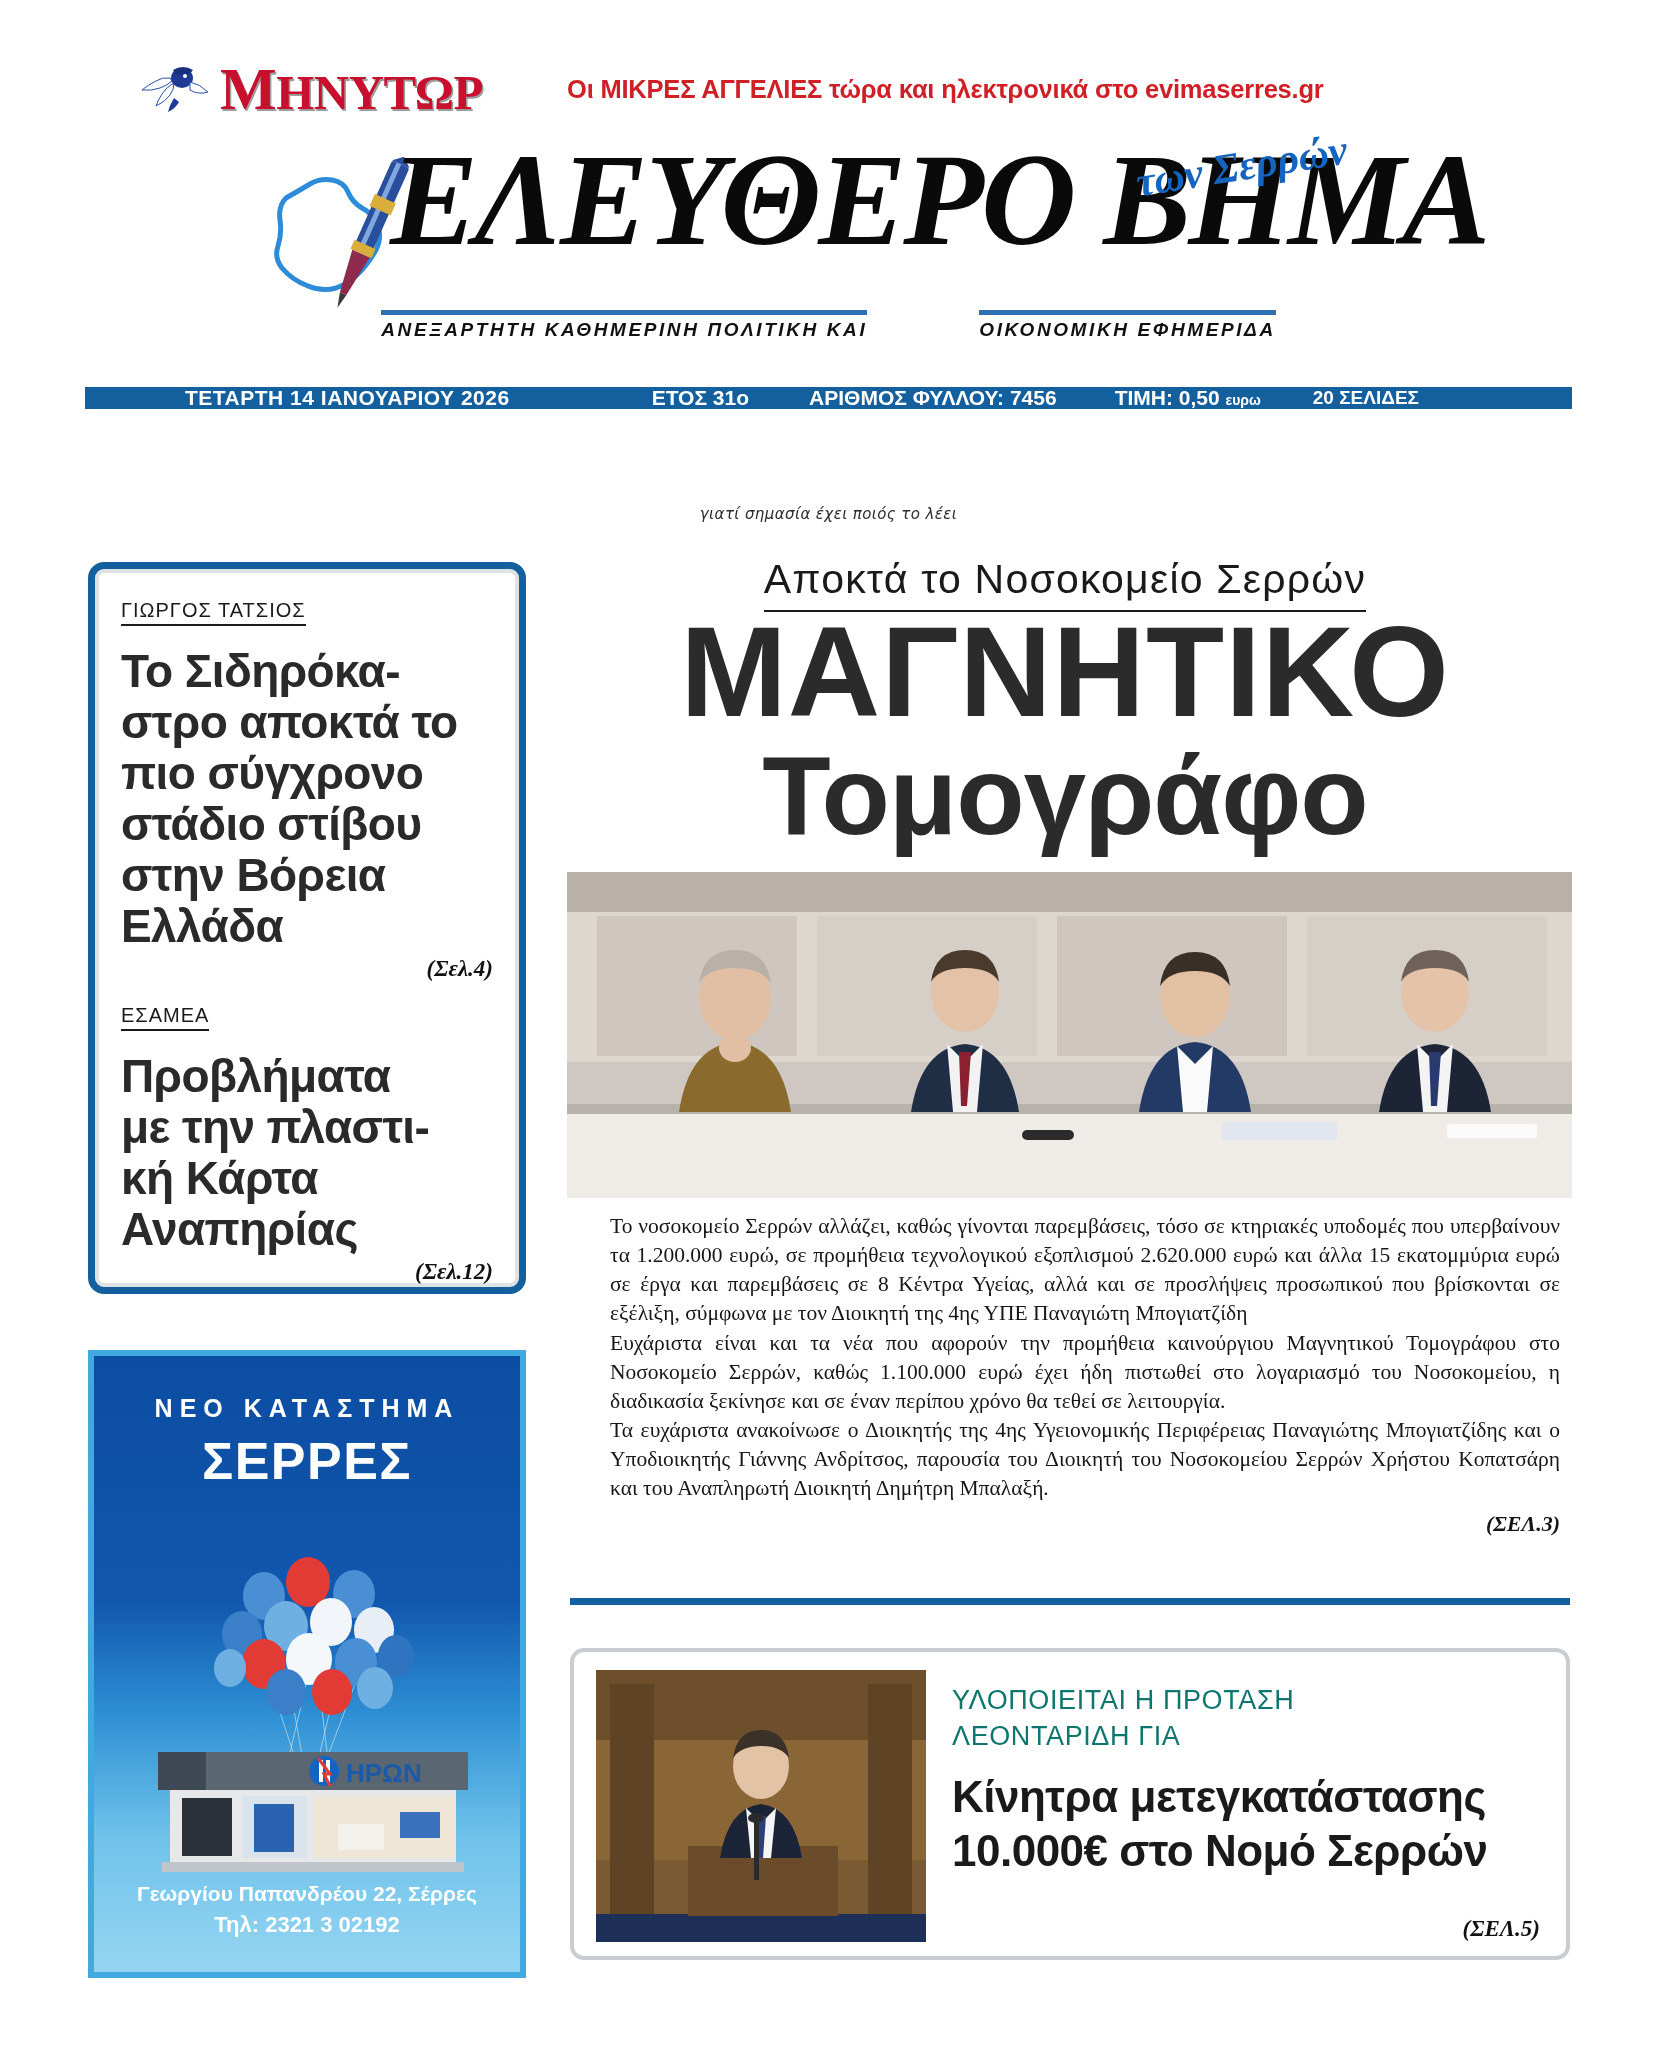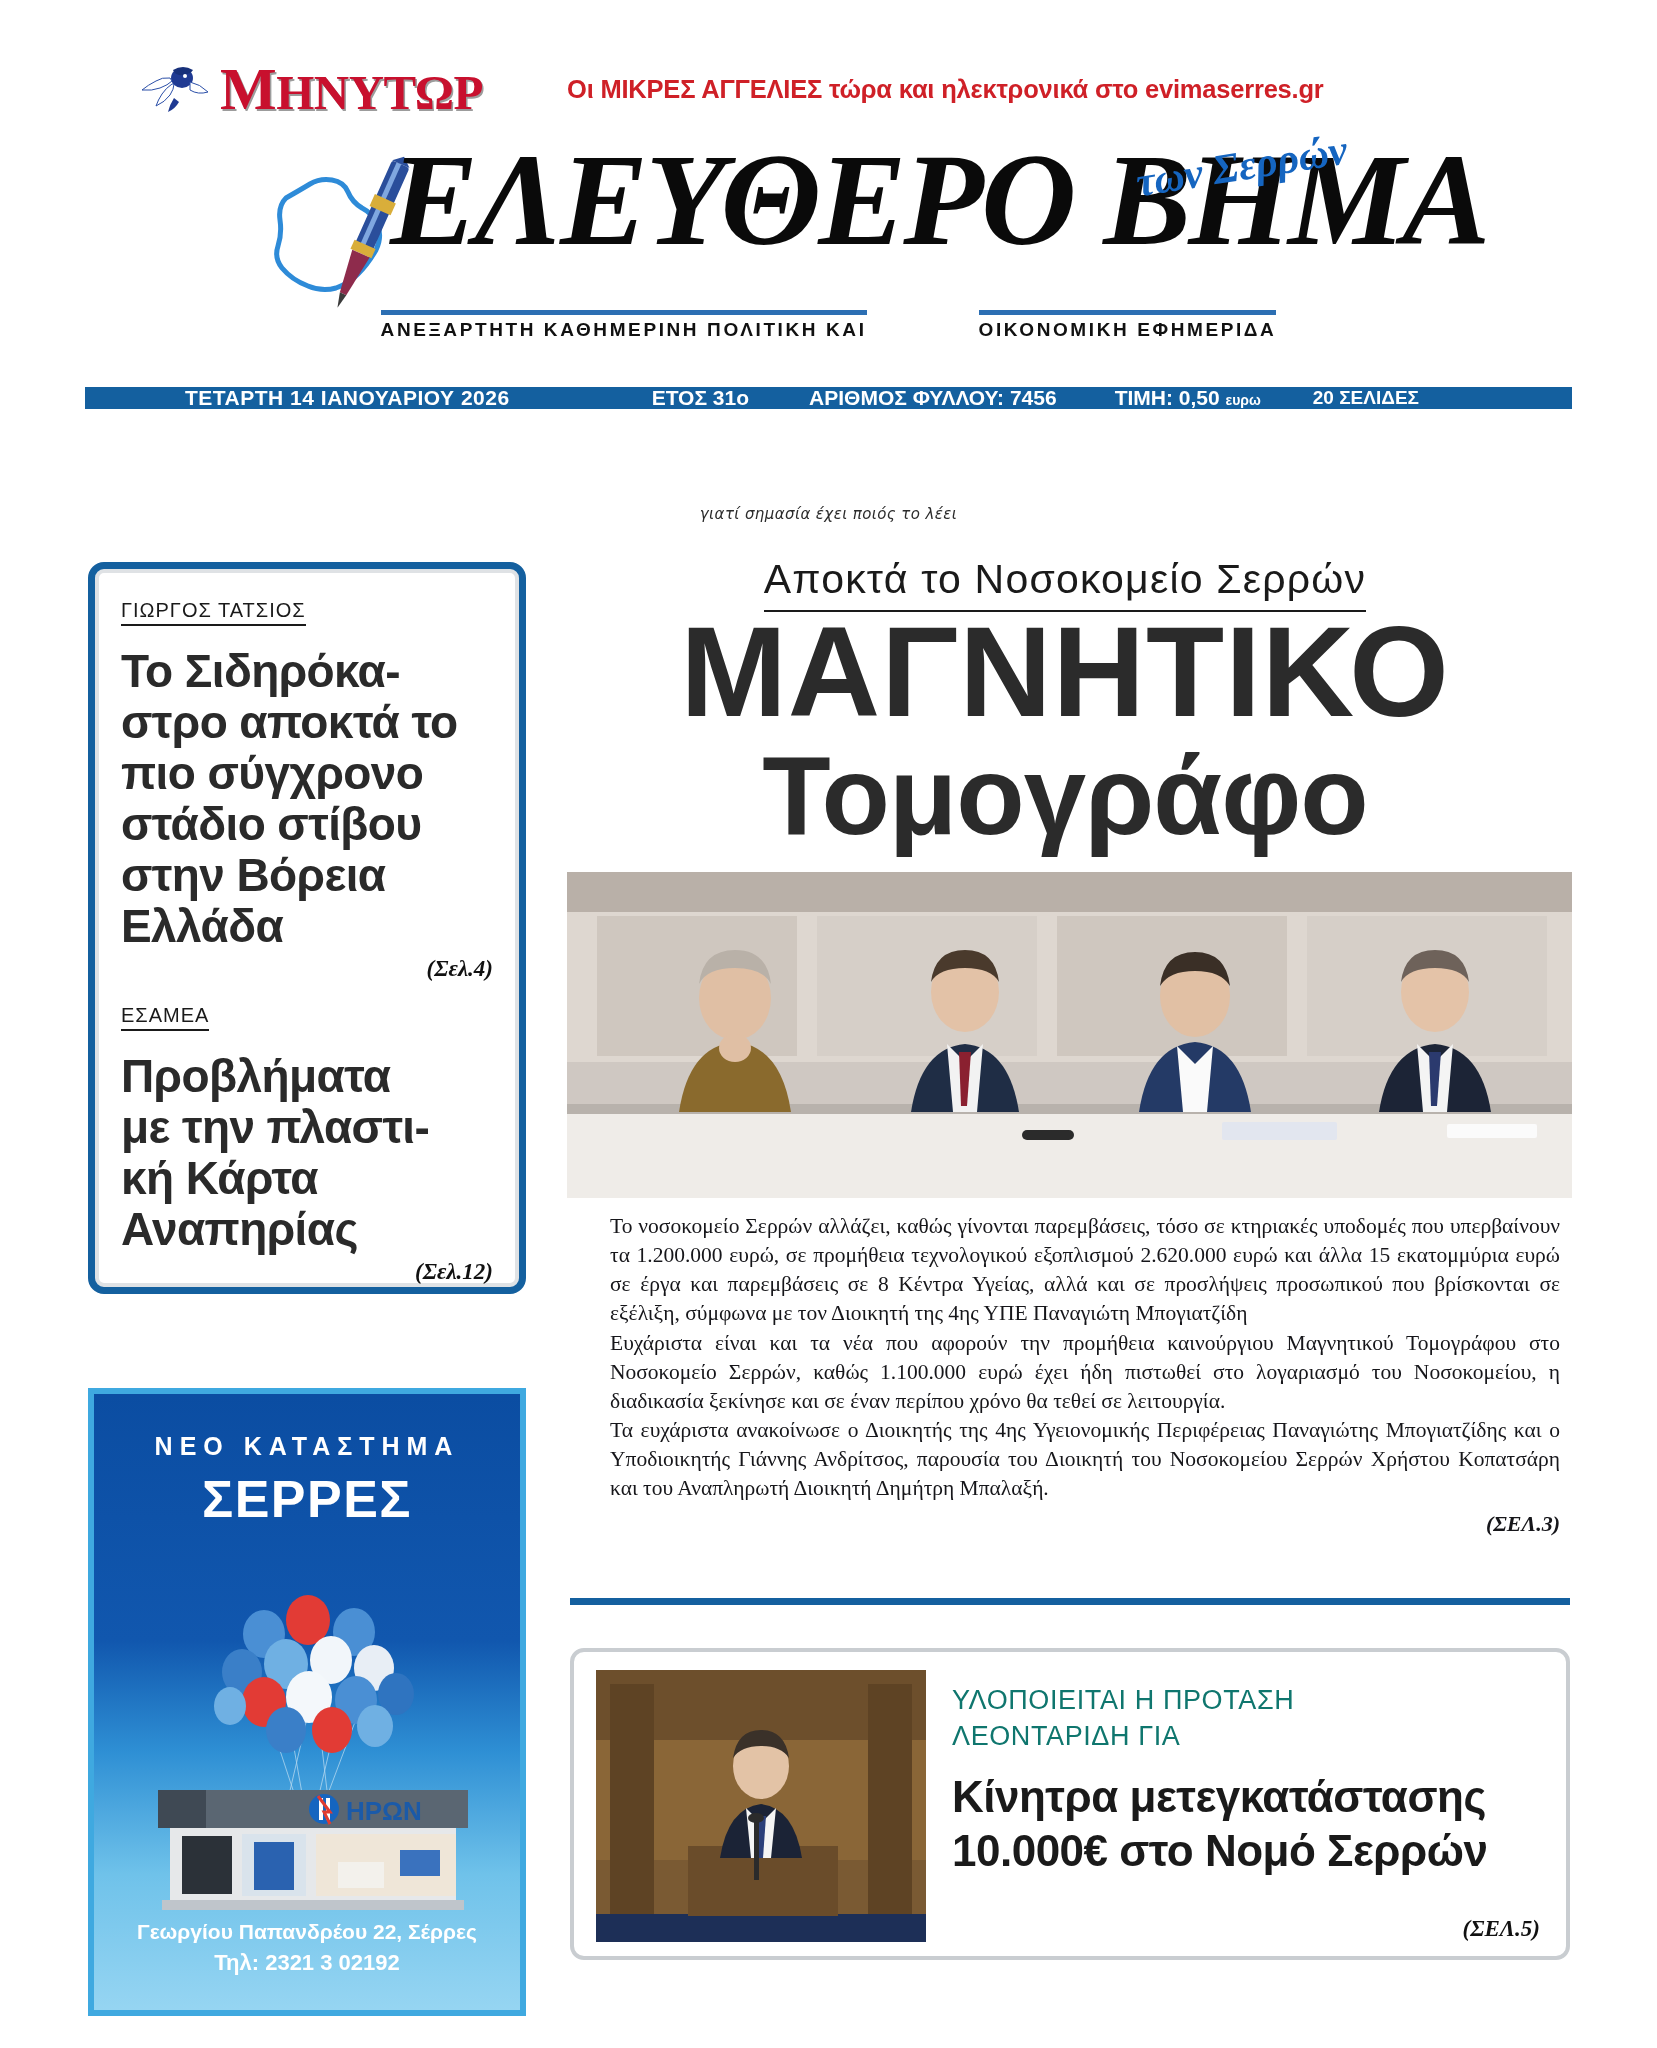--- a/index.html
+++ b/index.html
@@ -64,21 +64,21 @@
   }
   .subtitle-row {
     position: absolute; left: 0; top: 170px; width: 1657px;
     display: flex; align-items: center; justify-content: center; gap: 112px;
   }
   .subtitle-seg { position: relative; }
   .subtitle-seg .rule {
     height: 5px; background: #2c6fb3; margin-bottom: 4px;
   }
   .subtitle-seg .txt {
-    font-size: 19px; font-weight: bold; 
+    font-size: 19px; font-weight: bold; font-style: italic;
     letter-spacing: 2.6px; color: #111;
     white-space: nowrap;
   }
 
   
   .date-bar {
     position: absolute; left: 85px; top: 387px; width: 1487px; height: 22px;
     background: #14609F; color: #fff;
     display: flex; align-items: center;
     font-weight: bold; font-size: 21px;
@@ -130,21 +130,20 @@
     font-size: 23px; color: #111; text-align: right; margin-top: 4px;
   }
   .side-gap { height: 22px; }
 
   
   .ad-box {
     position: absolute; left: 88px; top: 1350px; width: 438px; height: 628px;
     border: 6px solid #3FA9E0;
     background: linear-gradient(180deg,#0B4DA2 0%, #1157AE 40%, #2E8FD4 58%, #6FC2EA 78%, #96D5F2 100%);
     overflow: hidden;
-    margin-top: 38px;
   }
   .ad-kicker {
     margin-top: 38px; text-align: center; color:#fff;
     font-size: 25px; font-weight: bold; letter-spacing: 7px;
   }
   .ad-city {
     text-align: center; color:#fff; font-weight: bold;
     font-size: 52px; letter-spacing: 1.5px; margin-top: 8px;
   }
   .balloons { position: absolute; left: 74px; top: 170px; width: 290px; height: 250px; }

